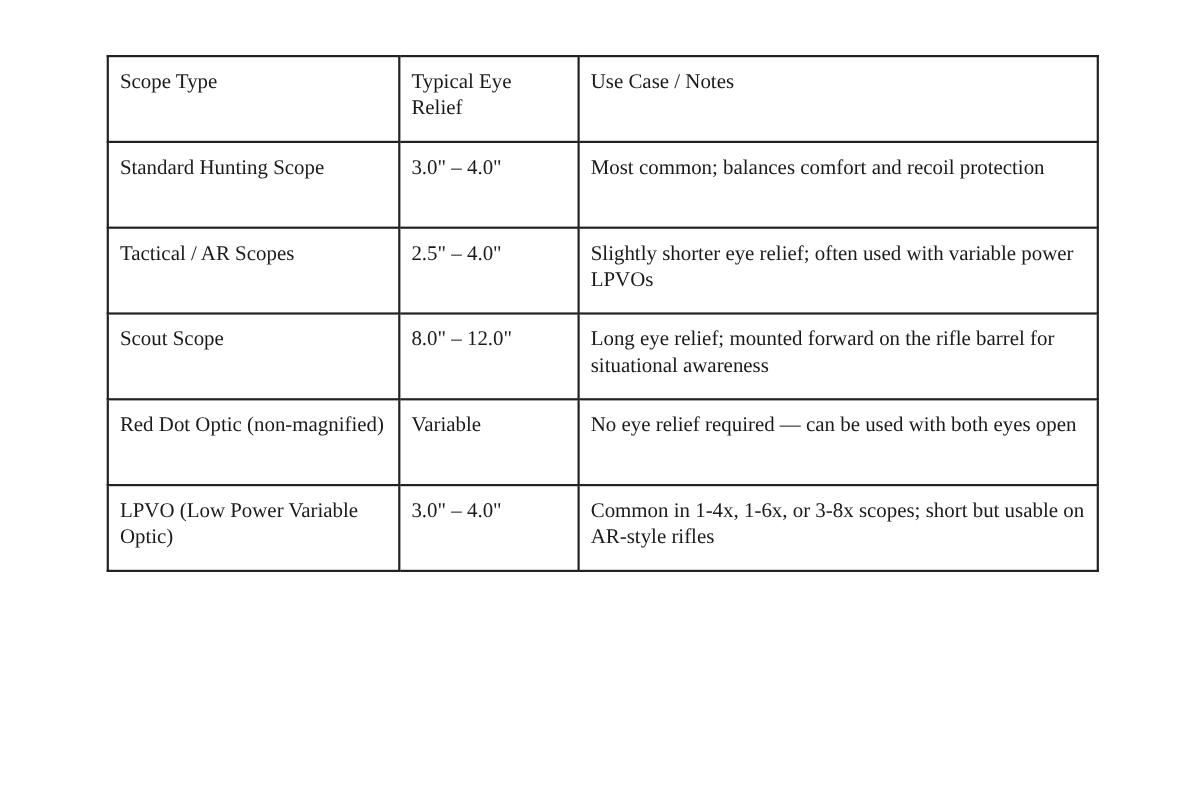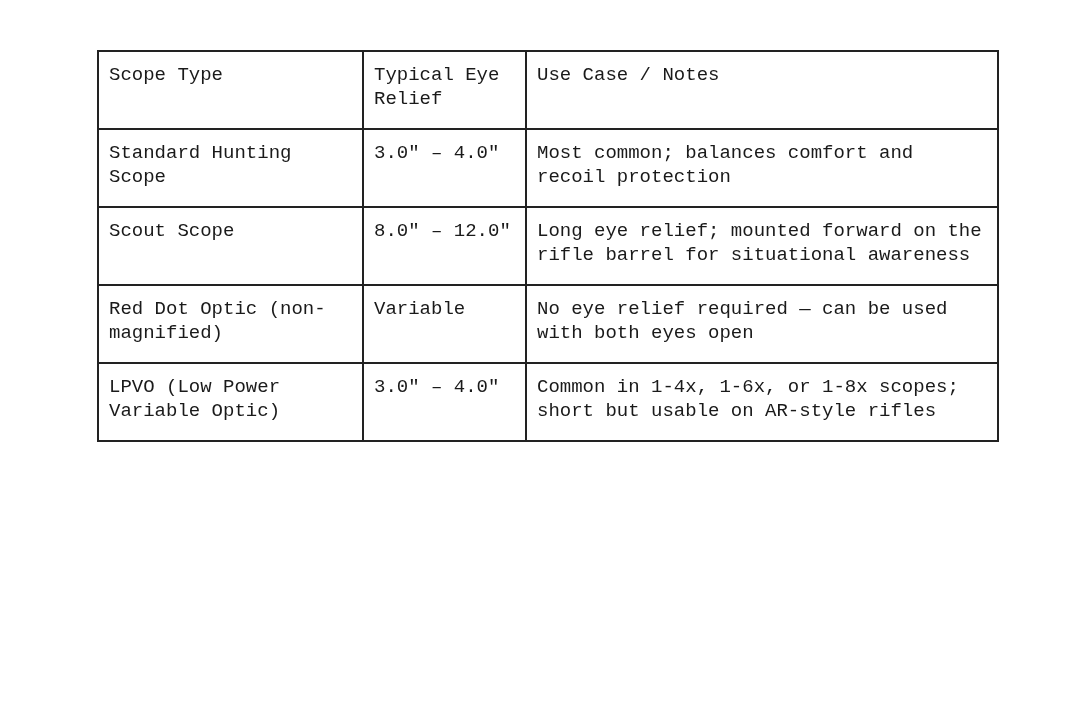--- a/index.html
+++ b/index.html
@@ -16,21 +16,21 @@
       height: 720px;
       background: #ffffff;
     }
     table.eye-relief {
       position: absolute;
       left: 97px;
       top: 50px;
       width: 900px;
       border-collapse: collapse;
       table-layout: fixed;
-      font-family: Liberation Mono, monospace;
+      font-family: Liberation Serif, serif;
       font-size: 19px;
       line-height: 24px;
       color: #1a1a1a;
     }
     table.eye-relief td {
       border: 2px solid #222222;
       vertical-align: top;
       padding: 11px 10px 8px 10px;
       height: 57px;
       box-sizing: content-box;
@@ -54,29 +54,34 @@
         <td>Scope Type</td>
         <td>Typical Eye Relief</td>
         <td>Use Case / Notes</td>
       </tr>
       <tr>
         <td>Standard Hunting Scope</td>
         <td>3.0" – 4.0"</td>
         <td>Most common; balances comfort and recoil protection</td>
       </tr>
       <tr>
+        <td>Tactical / AR Scopes</td>
+        <td>2.5" – 4.0"</td>
+        <td>Slightly shorter eye relief; often used with variable power LPVOs</td>
+      </tr>
+      <tr>
         <td>Scout Scope</td>
         <td>8.0" – 12.0"</td>
         <td>Long eye relief; mounted forward on the rifle barrel for situational awareness</td>
       </tr>
       <tr>
         <td>Red Dot Optic (non-magnified)</td>
         <td>Variable</td>
         <td>No eye relief required — can be used with both eyes open</td>
       </tr>
       <tr>
         <td>LPVO (Low Power Variable Optic)</td>
         <td>3.0" – 4.0"</td>
-        <td>Common in 1-4x, 1-6x, or 1-8x scopes; short but usable on AR-style rifles</td>
+        <td>Common in 1-4x, 1-6x, or 3-8x scopes; short but usable on AR-style rifles</td>
       </tr>
     </tbody>
   </table>
 </div>
 
 </body></html>

